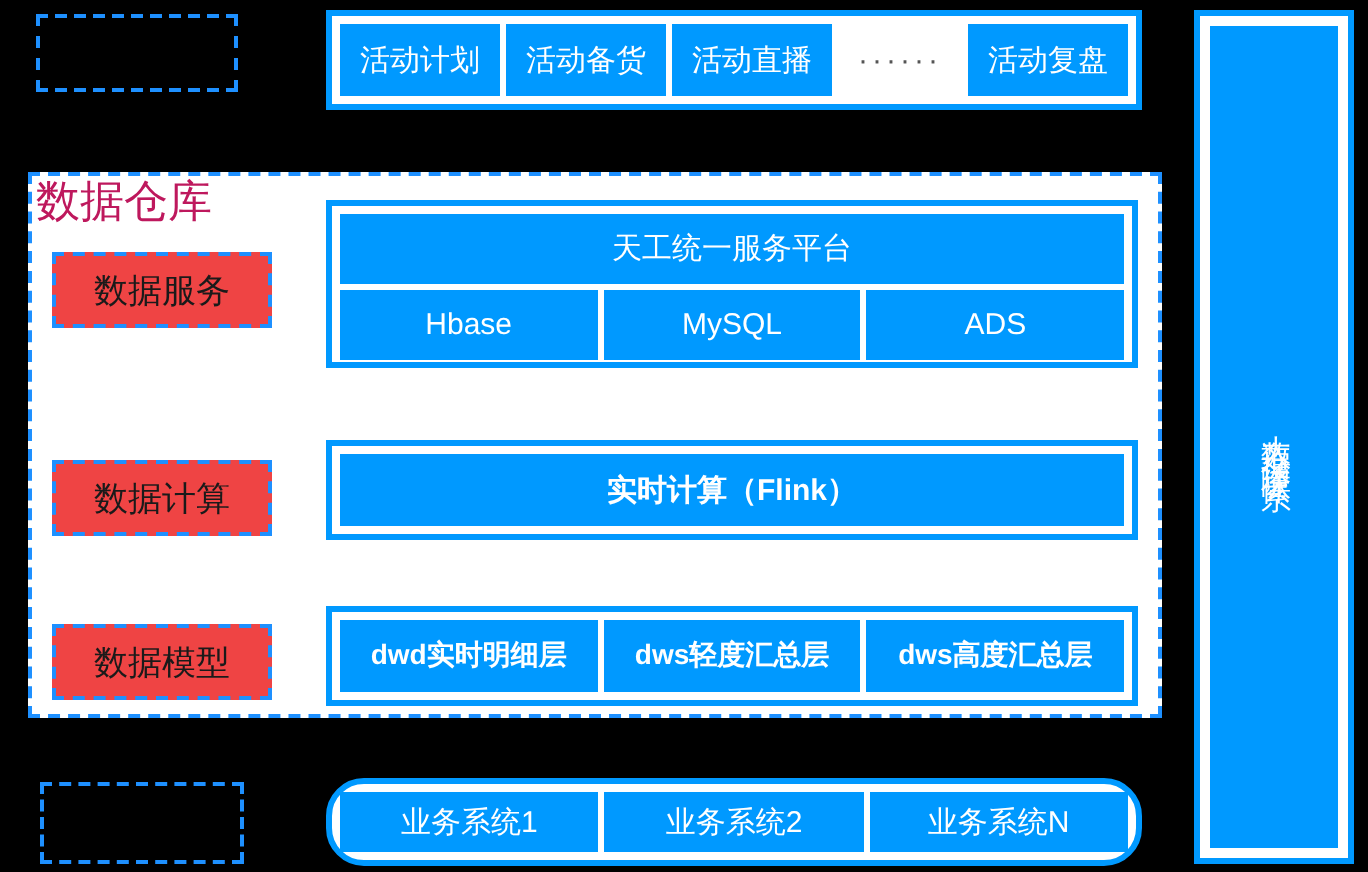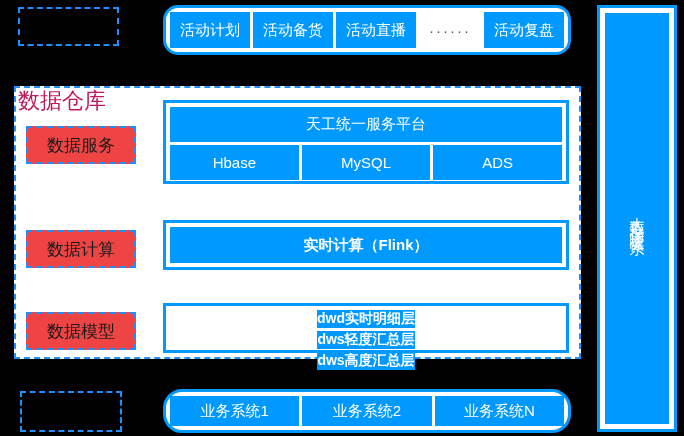--- a/index.html
+++ b/index.html
@@ -50,21 +50,20 @@
   }
 
   
   #top-bar {
     left: 163px;
     top: 5px;
     width: 408px;
     height: 50px;
     padding: 4px;
     gap: 3px;
-    border-radius: 15px;
   }
   #top-bar .blue-chip {
     height: 100%;
     font-size: 15px;
     padding: 0 10px;
   }
   #top-bar .ellipsis {
     flex: 1 1 auto;
     height: 100%;
     display: flex;
@@ -156,21 +155,20 @@
     font-weight: bold;
   }
 
   #model-frame {
     left: 147px;
     top: 215px;
     width: 406px;
     height: 50px;
     padding: 4px;
     gap: 3px;
-    flex-direction: column;
   }
   #model-frame .blue-chip {
     flex: 1 1 0;
     height: 100%;
     font-size: 14px;
     font-weight: bold;
   }
 
   
   #bottom-bar {

